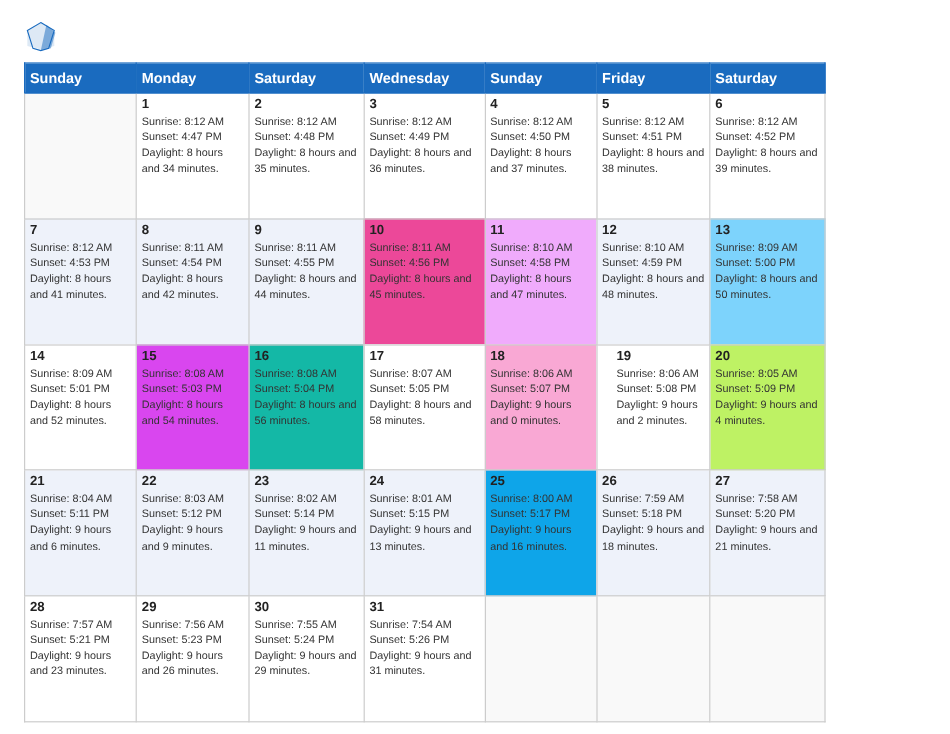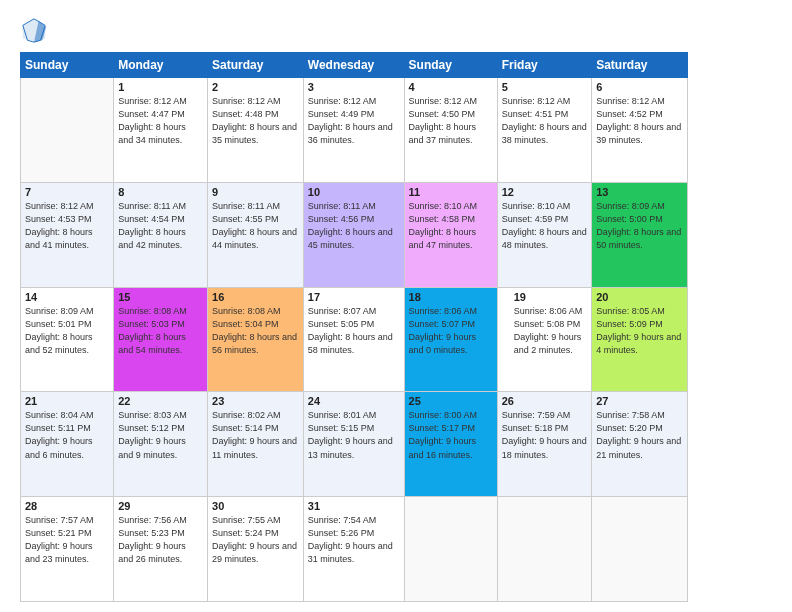--- a/index.html
+++ b/index.html
@@ -179,55 +179,55 @@
               <div class="day-info">Sunrise: 8:12 AM<br>Sunset: 4:53 PM<br>Daylight: 8 hours and 41 minutes.</div>
             </td>
             <td style="background: rgb(238, 242, 250);">
               <span class="day-num">8</span>
               <div class="day-info">Sunrise: 8:11 AM<br>Sunset: 4:54 PM<br>Daylight: 8 hours and 42 minutes.</div>
             </td>
             <td style="background: rgb(238, 242, 250);">
               <span class="day-num">9</span>
               <div class="day-info">Sunrise: 8:11 AM<br>Sunset: 4:55 PM<br>Daylight: 8 hours and 44 minutes.</div>
             </td>
-            <td style="background: #c4b5fd;">
+            <td style="background: #ec4899;">
               <span class="day-num">10</span>
               <div class="day-info">Sunrise: 8:11 AM<br>Sunset: 4:56 PM<br>Daylight: 8 hours and 45 minutes.</div>
             </td>
             <td style="background: #f0abfc;">
               <span class="day-num">11</span>
               <div class="day-info">Sunrise: 8:10 AM<br>Sunset: 4:58 PM<br>Daylight: 8 hours and 47 minutes.</div>
             </td>
             <td style="background: rgb(238, 242, 250);">
               <span class="day-num">12</span>
               <div class="day-info">Sunrise: 8:10 AM<br>Sunset: 4:59 PM<br>Daylight: 8 hours and 48 minutes.</div>
             </td>
-            <td style="background: #22c55e;">
+            <td style="background: #7dd3fc;">
               <span class="day-num">13</span>
               <div class="day-info">Sunrise: 8:09 AM<br>Sunset: 5:00 PM<br>Daylight: 8 hours and 50 minutes.</div>
             </td>
           </tr>
           <tr>
             <td style="background: rgb(255, 255, 255);">
               <span class="day-num">14</span>
               <div class="day-info">Sunrise: 8:09 AM<br>Sunset: 5:01 PM<br>Daylight: 8 hours and 52 minutes.</div>
             </td>
             <td style="background: #d946ef;">
               <span class="day-num">15</span>
               <div class="day-info">Sunrise: 8:08 AM<br>Sunset: 5:03 PM<br>Daylight: 8 hours and 54 minutes.</div>
             </td>
-            <td style="background: #fdba74;">
+            <td style="background: #14b8a6;">
               <span class="day-num">16</span>
               <div class="day-info">Sunrise: 8:08 AM<br>Sunset: 5:04 PM<br>Daylight: 8 hours and 56 minutes.</div>
             </td>
             <td style="background: rgb(255, 255, 255);">
               <span class="day-num">17</span>
               <div class="day-info">Sunrise: 8:07 AM<br>Sunset: 5:05 PM<br>Daylight: 8 hours and 58 minutes.</div>
             </td>
-            <td style="background: #0ea5e9;">
+            <td style="background: #f9a8d4;">
               <span class="day-num">18</span>
               <div class="day-info">Sunrise: 8:06 AM<br>Sunset: 5:07 PM<br>Daylight: 9 hours and 0 minutes.</div>
             </td>
             <td style="background: rgb(255, 255, 255); padding-left: 16px;">
               <span class="day-num">19</span>
               <div class="day-info">Sunrise: 8:06 AM<br>Sunset: 5:08 PM<br>Daylight: 9 hours and 2 minutes.</div>
             </td>
             <td style="background: #bef264;">
               <span class="day-num">20</span>
               <div class="day-info">Sunrise: 8:05 AM<br>Sunset: 5:09 PM<br>Daylight: 9 hours and 4 minutes.</div>

